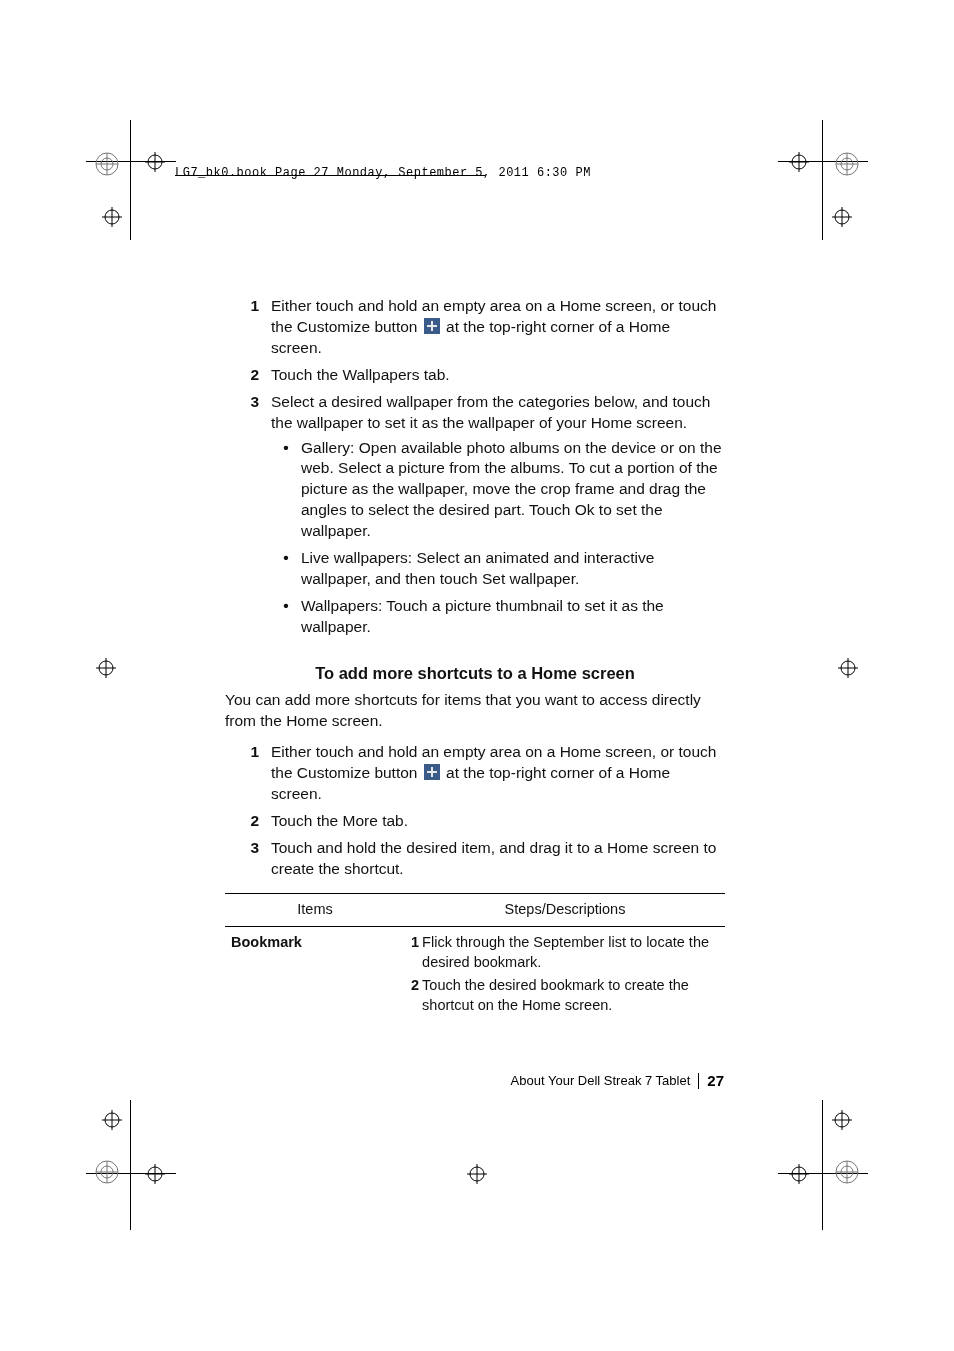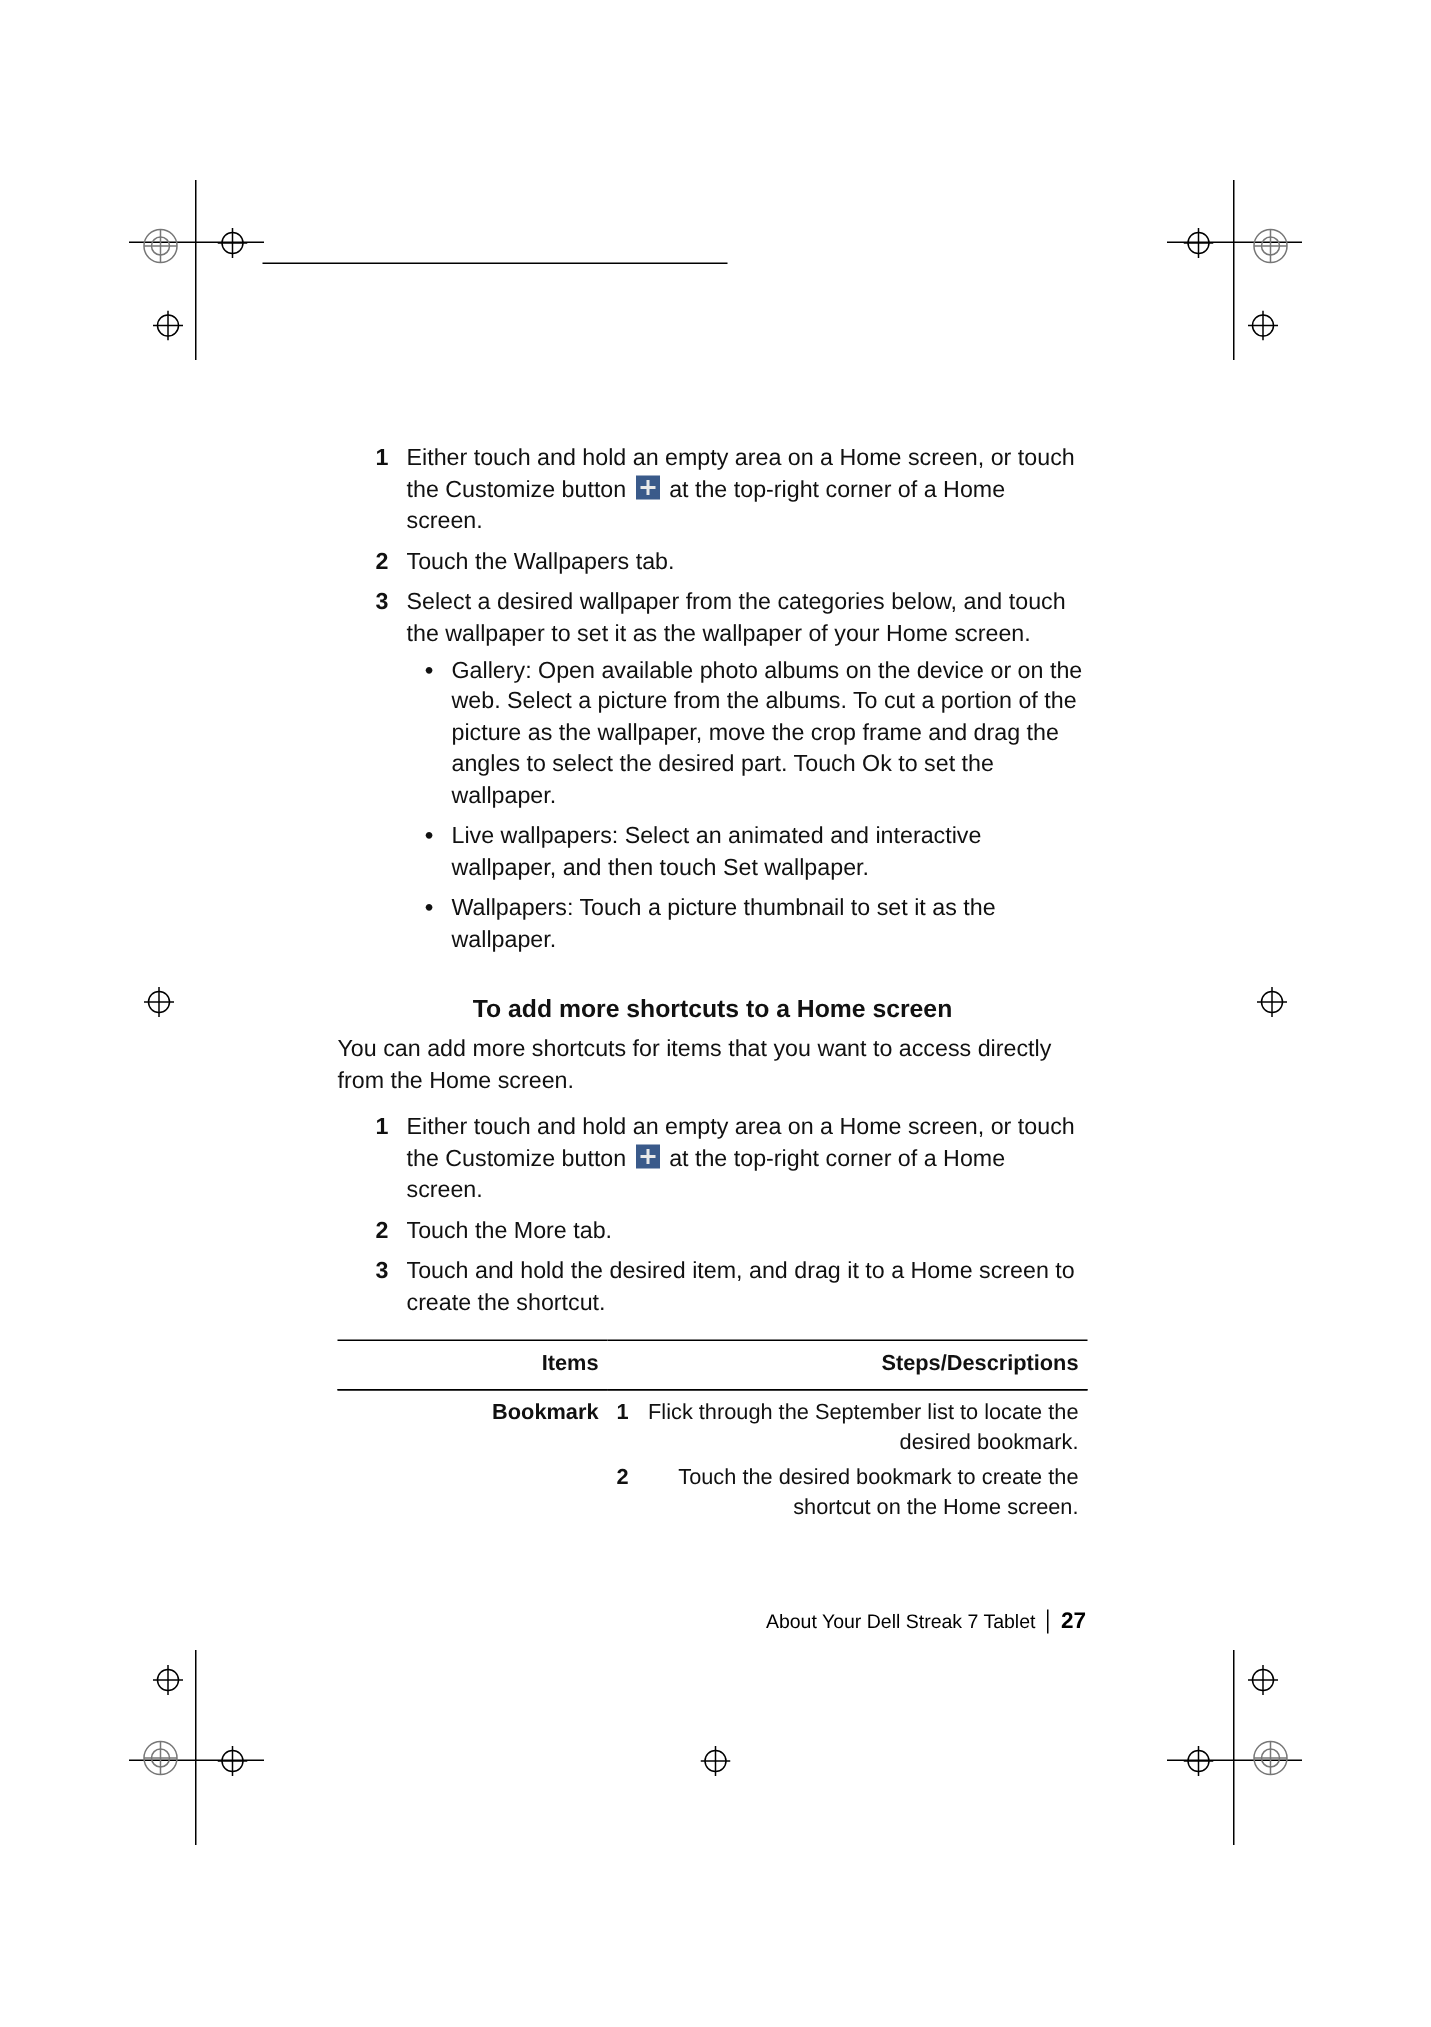--- a/index.html
+++ b/index.html
@@ -103,30 +103,29 @@
     text-align: center;
   }
   .para { margin: 0 0 10px 0; }
   table.items {
     width: 100%;
     border-collapse: collapse;
     font-size: 14.5px;
     margin-top: 6px;
   }
   table.items th {
-    text-align:right;
-    font-weight:bold;
+    text-align:center;
+    font-weight:normal;
     padding: 6px 6px;
     border-top: 1.5px solid #000;
     border-bottom: 1px solid #000;
   }
   table.items td {
     vertical-align: top;
     padding: 6px 6px 2px 6px;
-    text-align: right;
   }
   table.items td.item-name { font-weight:bold; width: 36%; }
   .step-row { display:flex; margin-bottom:4px; }
   .step-row .sn { font-weight:bold; margin-right:3px; }
   .step-row .st { flex:1; }
   .footer {
     position:absolute;
     top: 1072px;
     right: 230px;
     font-size: 13px;
@@ -260,20 +259,21 @@
     </div>
 <div class="corner-circle" style="left:835px; top:1160px;">
       <svg viewBox="0 0 24 24">
         <circle cx="12" cy="12" r="11" fill="none" stroke="#777" stroke-width="1"></circle>
         <circle cx="12" cy="12" r="6" fill="none" stroke="#777" stroke-width="1"></circle>
         <line x1="1" y1="12" x2="23" y2="12" stroke="#777"></line>
         <line x1="12" y1="1" x2="12" y2="23" stroke="#777"></line>
       </svg>
     </div>
 
+<div class="header-line">LG7_bk0.book  Page 27  Monday, September 5, 2011  6:30 PM</div>
 
 <div class="content">
 
   <ol class="steps">
     <li>
       <span class="num">1</span>
       <span class="txt">
         <span>Either touch and hold an empty area on a Home screen, or touch the Customize button </span><span class="plus-icon"></span><span> at the top-right corner of a Home screen.</span>
       </span>
     </li>

